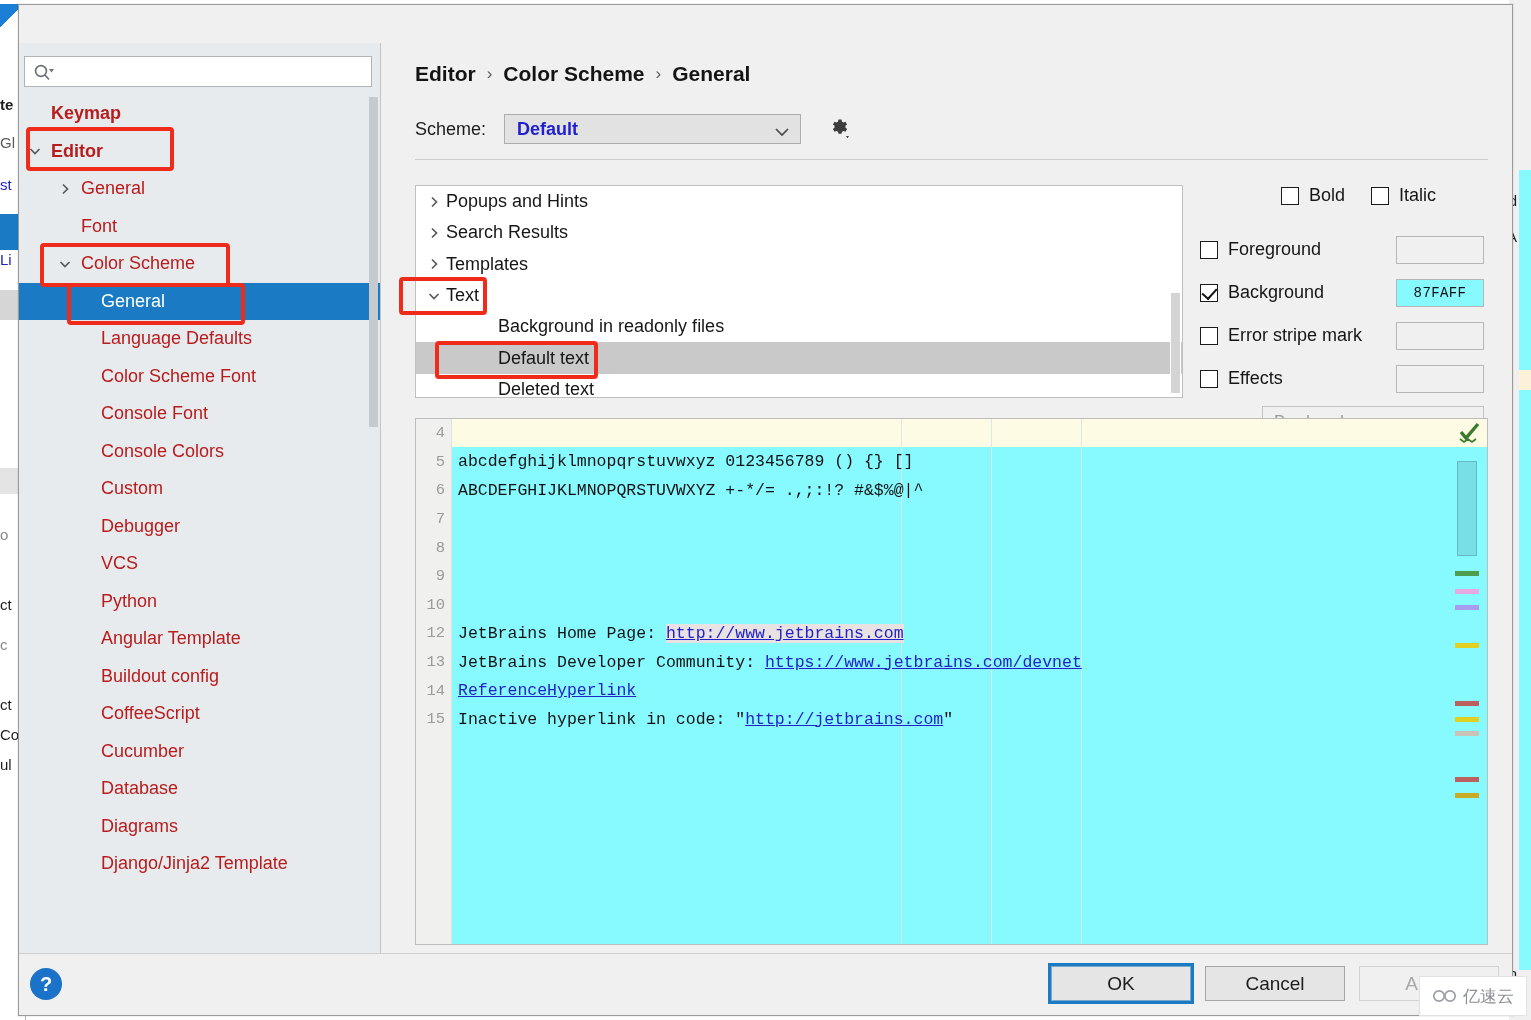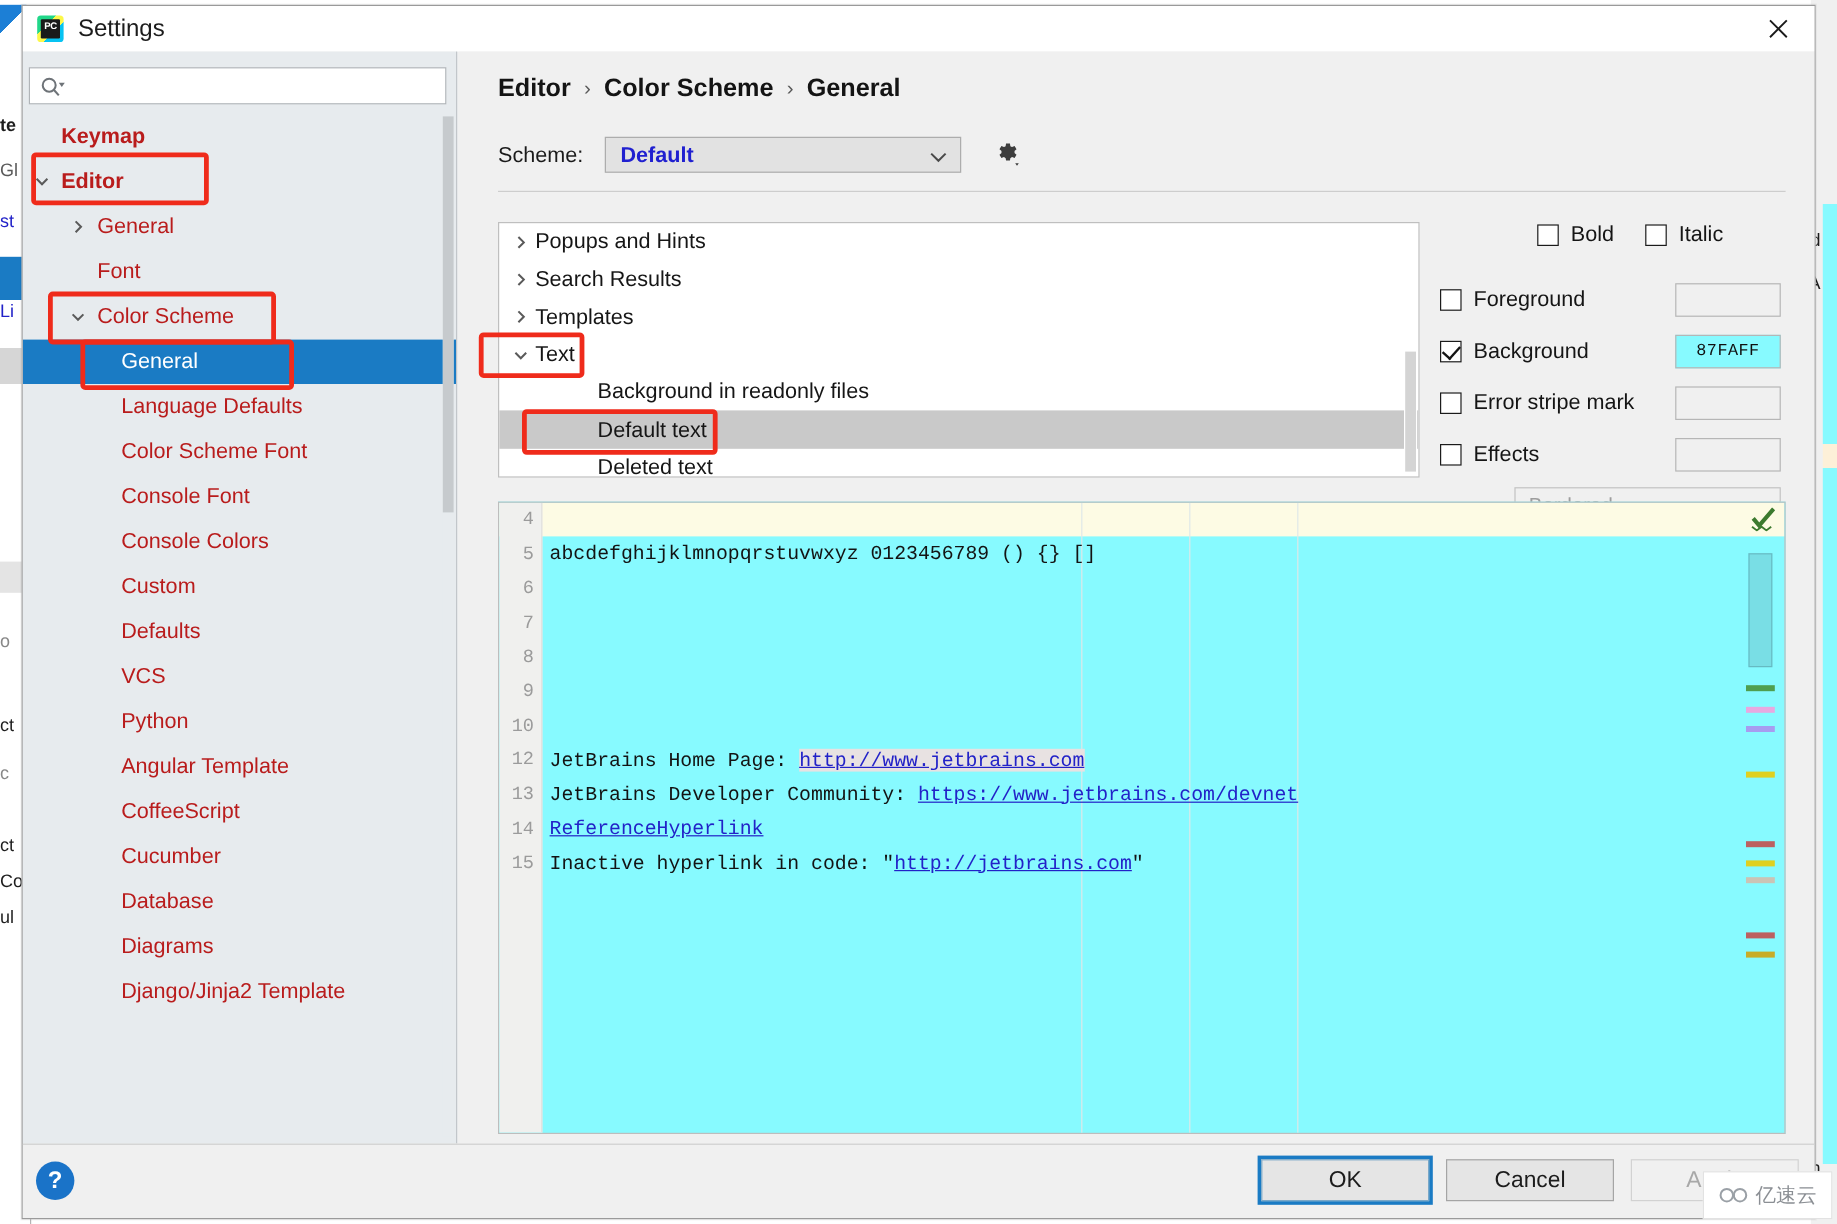--- a/index.html
+++ b/index.html
@@ -292,31 +292,20 @@
       <div class="cyanblk" style="top:390px;height:580px;"></div>
       <div style="position:absolute;right:0;width:12px;top:370px;height:20px;background:#fdf0d8;"></div>
       <div style="position:absolute;right:14px;top:192px;font-size:15px;color:#1d1d1d;">d</div>
       <div style="position:absolute;right:14px;top:228px;font-size:15px;color:#1d1d1d;">A</div>
       <div style="position:absolute;right:14px;top:965px;font-size:15px;color:#1d1d1d;">h</div>
     </div>
   </div>
 
   <div class="dialog">
 
-    <div class="titlebar">
-      <div class="app-icon">
-          <div class="pc">PC</div>
-        </div>
-      <div class="title-text">Settings</div>
-      <div class="close-btn">
-        <svg width="20" height="20" viewBox="0 0 20 20" aria-hidden="true">
-          <path d="M3 3 L17 17 M17 3 L3 17" stroke="#1b1b1b" stroke-width="1.6" fill="none"></path>
-        </svg>
-      </div>
-    </div>
 
     <div class="dlg-body">
 
       <div class="nav-pane">
         <div class="search-wrap">
           <span class="search-icon">
             <svg width="22" height="18" viewBox="0 0 22 18" aria-hidden="true">
               <circle cx="8" cy="8" r="5.4" stroke="#6e7378" stroke-width="1.7" fill="none"></circle>
               <path d="M12 12 L16 16.5" stroke="#6e7378" stroke-width="1.7" fill="none"></path>
               <path d="M16 6 l5 0 l-2.5 3.4 z" fill="#6e7378"></path>
@@ -377,33 +366,37 @@
             <div class="tree-row">
               <span class="chev" style="margin-left: 58px;"></span>
               <span style="margin-left: 8px;">Console Colors</span>
             </div>
             <div class="tree-row">
               <span class="chev" style="margin-left: 58px;"></span>
               <span style="margin-left: 8px;">Custom</span>
             </div>
             <div class="tree-row">
               <span class="chev" style="margin-left: 58px;"></span>
-              <span style="margin-left: 8px;">Defaults</span>
+              <span style="margin-left: 8px;">Debugger</span>
             </div>
             <div class="tree-row">
               <span class="chev" style="margin-left: 58px;"></span>
               <span style="margin-left: 8px;">VCS</span>
             </div>
             <div class="tree-row">
               <span class="chev" style="margin-left: 58px;"></span>
               <span style="margin-left: 8px;">Python</span>
             </div>
             <div class="tree-row">
               <span class="chev" style="margin-left: 58px;"></span>
               <span style="margin-left: 8px;">Angular Template</span>
+            </div>
+            <div class="tree-row">
+              <span class="chev" style="margin-left: 58px;"></span>
+              <span style="margin-left: 8px;">Buildout config</span>
             </div>
             <div class="tree-row">
               <span class="chev" style="margin-left: 58px;"></span>
               <span style="margin-left: 8px;">CoffeeScript</span>
             </div>
             <div class="tree-row">
               <span class="chev" style="margin-left: 58px;"></span>
               <span style="margin-left: 8px;">Cucumber</span>
             </div>
             <div class="tree-row">
@@ -561,21 +554,21 @@
 
         <div class="preview">
           <div class="pv-firstline"></div>
           <div class="pv-gutter"></div>
           <div class="pv-vline" style="left:485px;"></div>
           <div class="pv-vline" style="left:575px;"></div>
           <div class="pv-vline" style="left:665px;"></div>
           <div class="pv-lines" id="pv-lines">
               <div class="pv-line"><span class="pv-num">4</span><span class="pv-code"></span></div>
               <div class="pv-line"><span class="pv-num">5</span><span class="pv-code"><span>abcdefghijklmnopqrstuvwxyz 0123456789 () {} []</span></span></div>
-              <div class="pv-line"><span class="pv-num">6</span></div>
+              <div class="pv-line"><span class="pv-num">6</span><span class="pv-code"><span>ABCDEFGHIJKLMNOPQRSTUVWXYZ +-*/= .,;:!? #&amp;$%@|^</span></span></div>
               <div class="pv-line"><span class="pv-num">7</span><span class="pv-code"></span></div>
               <div class="pv-line"><span class="pv-num">8</span><span class="pv-code"></span></div>
               <div class="pv-line"><span class="pv-num">9</span><span class="pv-code"></span></div>
               <div class="pv-line"><span class="pv-num">10</span><span class="pv-code"></span></div>
               <div class="pv-line"><span class="pv-num">12</span><span class="pv-code"><span>JetBrains Home Page: </span><span class="link hl">http://www.jetbrains.com</span></span></div>
               <div class="pv-line"><span class="pv-num">13</span><span class="pv-code"><span>JetBrains Developer Community: </span><span class="link">https://www.jetbrains.com/devnet</span></span></div>
               <div class="pv-line"><span class="pv-num">14</span><span class="pv-code"><span class="link">ReferenceHyperlink</span></span></div>
               <div class="pv-line"><span class="pv-num">15</span><span class="pv-code"><span>Inactive hyperlink in code: "</span><span class="link">http://jetbrains.com</span><span>"</span></span></div>
             </div>
           <div class="pv-stripe" id="pv-stripe">

